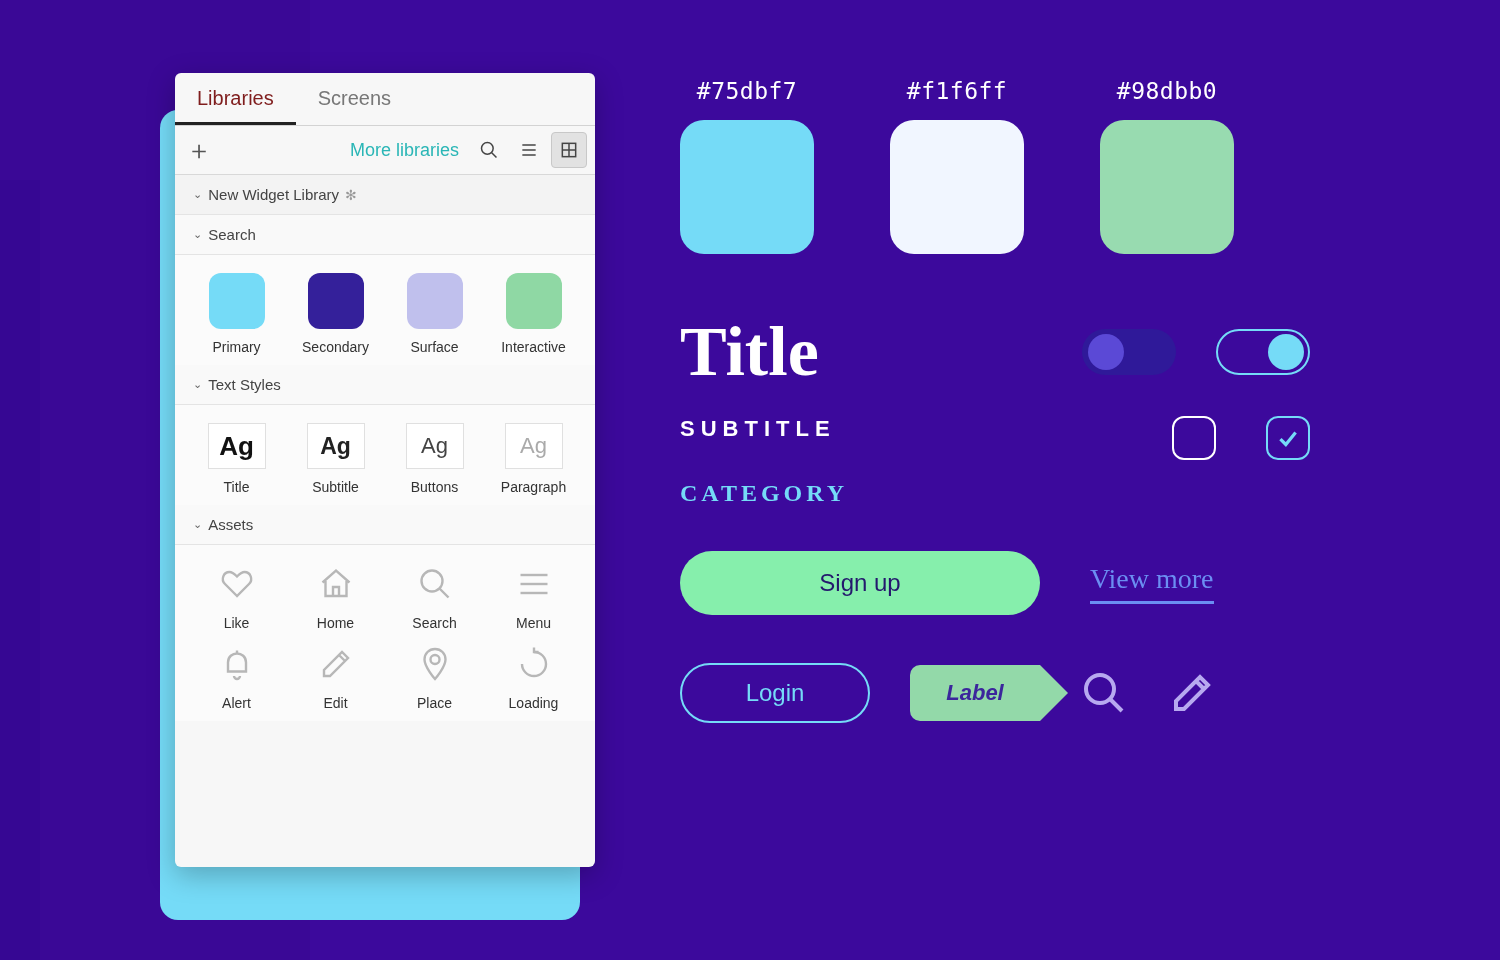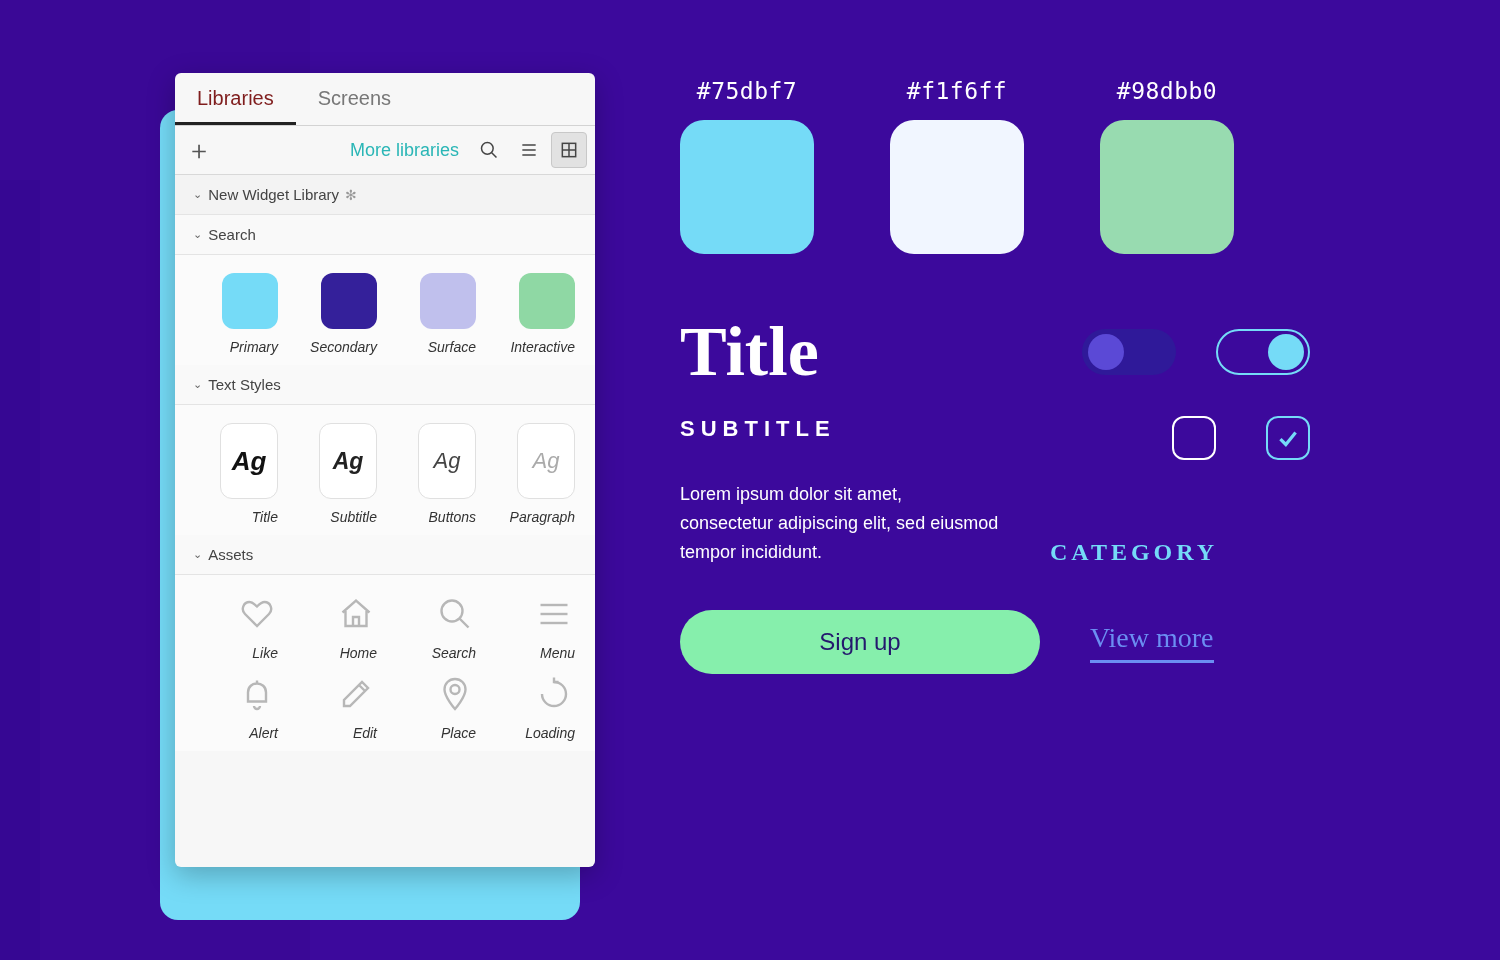--- a/index.html
+++ b/index.html
@@ -77,26 +77,26 @@
     background:#f3f3f3; cursor:pointer;
   }
   .section-header.light { background:#f9f9f9; }
   .caret { font-size:11px; color:#666; }
   .gear { color:#999; font-size:14px; }
 
   .section-body { padding:18px 20px 10px; background:#fbfbfb;}
 
   
   .grid4 { display:grid; grid-template-columns:repeat(4,1fr); gap:12px 16px; text-align:center;}
-  .sw { display:flex; flex-direction:column; align-items:flex-end; gap:10px; cursor:pointer;font-style:italic;}
+  .sw { display:flex; flex-direction:column; align-items:center; gap:10px; cursor:pointer;}
   .swatch { width:56px;height:56px;border-radius:12px; }
   .sw-label { font-size:14px;color:#333;}
 
   
-  .ts-card { width:58px;height:76px;border-radius:12px;background:#fff;border:1px solid #e0e0e0;display:flex;align-items:center;justify-content:center;}
+  .ts-card { width:58px;height:46px;border-radius:0;background:#fff;border:1px solid #e0e0e0;display:flex;align-items:center;justify-content:center;}
   .ts-ag { font-family: Arial, sans-serif; }
 
   
   .asset-ic { width:42px;height:42px;display:flex;align-items:center;justify-content:center;color:#b7b7b7;}
   .asset-ic svg { width:36px;height:36px; stroke:#b7b7b7; fill:none; stroke-width:1.6;}
 
   
   .showcase { position:absolute; left:680px; top:78px; width:630px; }
 
   .swatch-row { display:flex; gap:76px; }
@@ -350,23 +350,33 @@
     <div style="flex:1"></div>
     <div class="checkbox"></div>
     <div class="checkbox checked">
       <svg viewBox="0 0 24 24">
           <polyline points="5,13 10,18 19,7"></polyline>
         </svg>
     </div>
   </div>
 
   <div class="para-row">
-    <div class="paragraph">Lorem ipsum dolor sit amet, consectetur adipiscing elit, sed eiusmod tempor incididunt.</div>
     <div class="category">CATEGORY</div>
   </div>
 
   <div class="btn-row">
     <button class="signup">Sign up</button>
     <div class="viewmore nm">View more</div>
   </div>
 
+  <div class="bottom-row">
+    <button class="login">Login</button>
+    <div class="label-tag">Label</div>
+    <svg class="out-icon" viewBox="0 0 24 24">
+        <circle cx="10" cy="10" r="7"></circle>
+        <line x1="15" y1="15" x2="21" y2="21"></line>
+      </svg>
+    <svg class="out-icon" viewBox="0 0 24 24">
+        <path d="M4 20 L4 16 L16 4 L20 8 L8 20 Z M14 6 L18 10"></path>
+      </svg>
+  </div>
 
 </div>
 
 </body></html>

